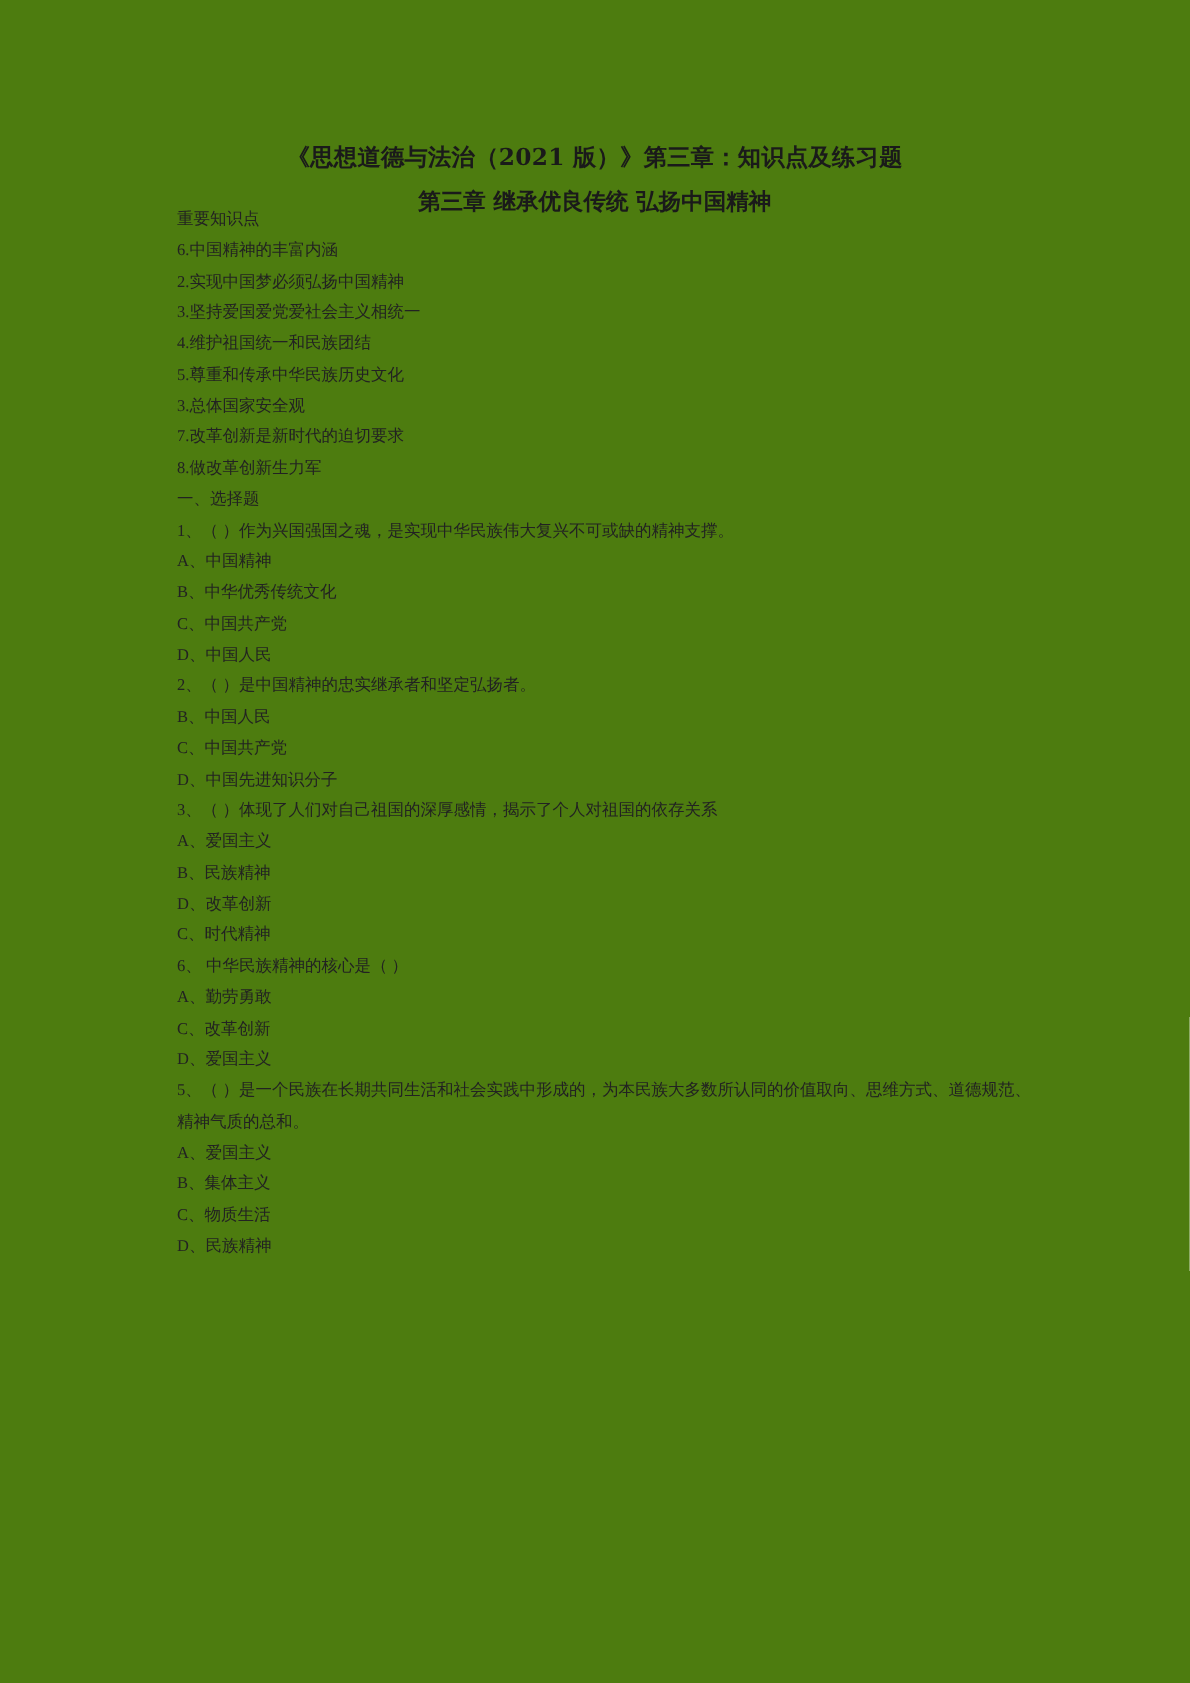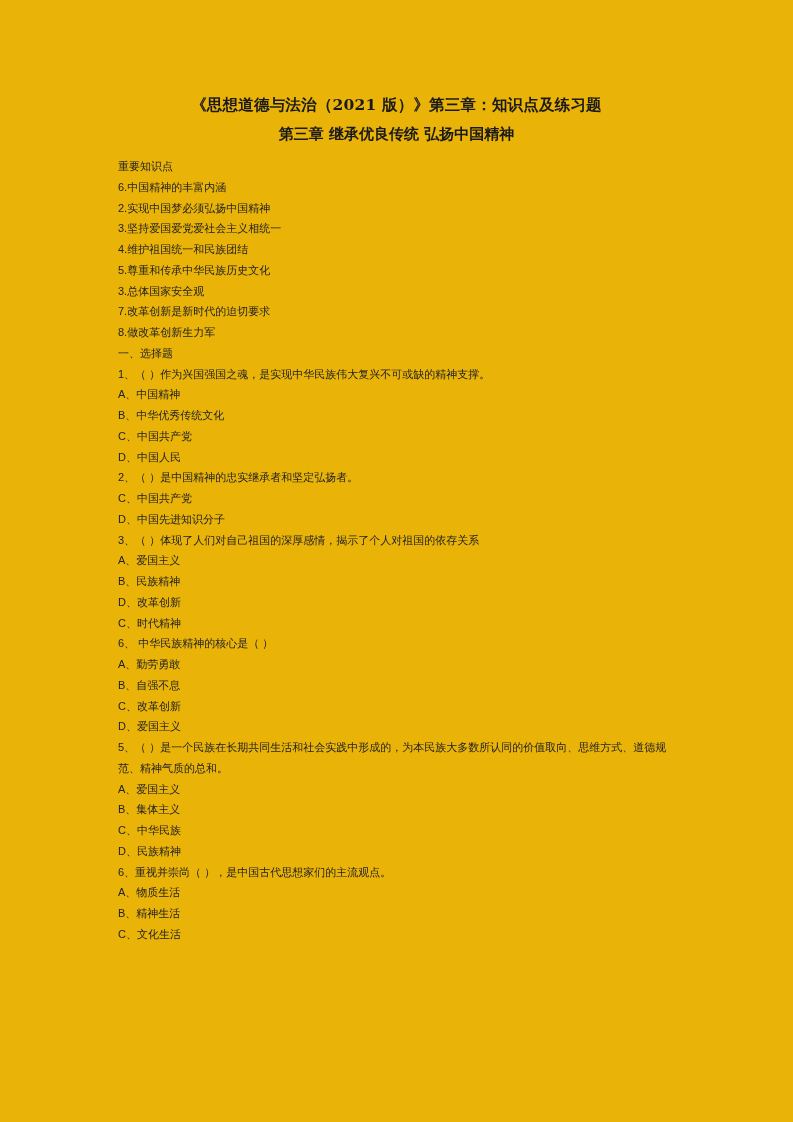--- a/index.html
+++ b/index.html
@@ -1,30 +1,30 @@
 <!DOCTYPE html>
 <html><head>
   <meta charset="utf-8">
   <style>
     html, body { margin: 0; padding: 0; background: #ffffff; }
     body { width: 793px; height: 1122px; position: relative; overflow: hidden; }
-    .page { position: absolute; left: 0; top: 0; width: 793px; height: 1122px; background: #eab308; }
+    .page { position: absolute; left: 0; top: 0; width: 793px; height: 1122px; background: #4d7c0f; }
     .title {
       position: absolute; left: 0; width: 793px; top: 94px; text-align: center;
       font-family: "DejaVu Serif", "Liberation Serif", serif; font-weight: bold;
       font-size: 15.5px; color: #1a1a1a; letter-spacing: 0.2px; line-height: 22px;
     }
     .subtitle {
       position: absolute; left: 0; width: 793px; top: 126px; text-align: center;
       font-family: "DejaVu Sans", "Liberation Sans", sans-serif; font-weight: bold;
       font-size: 15px; color: #1a1a1a; line-height: 16px;
     }
     .body {
-      position: absolute; left: 118px; top: 156px; width: 570px;
-      font-family: Liberation Sans, sans-serif;
+      position: absolute; left: 118px; top: 136px; width: 570px;
+      font-family: Liberation Serif, serif;
       font-size: 11px; color: #222; line-height: 20.75px;
     }
     .line { white-space: nowrap; height: 20.75px; }
     .wrap { white-space: normal; height: auto; }
   </style>
 </head>
 <body>
 
 <div class="page">
   <div class="title">《思想道德与法治（2021 版）》第三章：知识点及练习题</div>
@@ -47,48 +47,42 @@
     <div>
       <div class="line">1、（   ）作为兴国强国之魂，是实现中华民族伟大复兴不可或缺的精神支撑。</div>
       <div class="line">A、中国精神</div>
       <div class="line">B、中华优秀传统文化</div>
       <div class="line">C、中国共产党</div>
       <div class="line">D、中国人民</div>
     </div>
 
     <div>
       <div class="line">2、（    ）是中国精神的忠实继承者和坚定弘扬者。</div>
+      <div class="line">B、中国人民</div>
       <div class="line">C、中国共产党</div>
       <div class="line">D、中国先进知识分子</div>
     </div>
 
     <div>
       <div class="line">3、（    ）体现了人们对自己祖国的深厚感情，揭示了个人对祖国的依存关系</div>
       <div class="line">A、爱国主义</div>
       <div class="line">B、民族精神</div>
       <div class="line">D、改革创新</div>
       <div class="line">C、时代精神</div>
     </div>
 
     <div>
       <div class="line">6、  中华民族精神的核心是（    ）</div>
       <div class="line">A、勤劳勇敢</div>
-      <div class="line">B、自强不息</div>
       <div class="line">C、改革创新</div>
       <div class="line">D、爱国主义</div>
     </div>
 
     <div>
       <div class="line wrap">5、（   ）是一个民族在长期共同生活和社会实践中形成的，为本民族大多数所认同的价值取向、思维方式、道德规范、精神气质的总和。</div>
       <div class="line">A、爱国主义</div>
       <div class="line">B、集体主义</div>
-      <div class="line">C、中华民族</div>
+      <div class="line">C、物质生活</div>
       <div class="line">D、民族精神</div>
     </div>
 
-    <div>
-      <div class="line">6、重视并崇尚（    ），是中国古代思想家们的主流观点。</div>
-      <div class="line">A、物质生活</div>
-      <div class="line">B、精神生活</div>
-      <div class="line">C、文化生活</div>
-    </div>
   </div>
 </div>
 
 </body></html>

